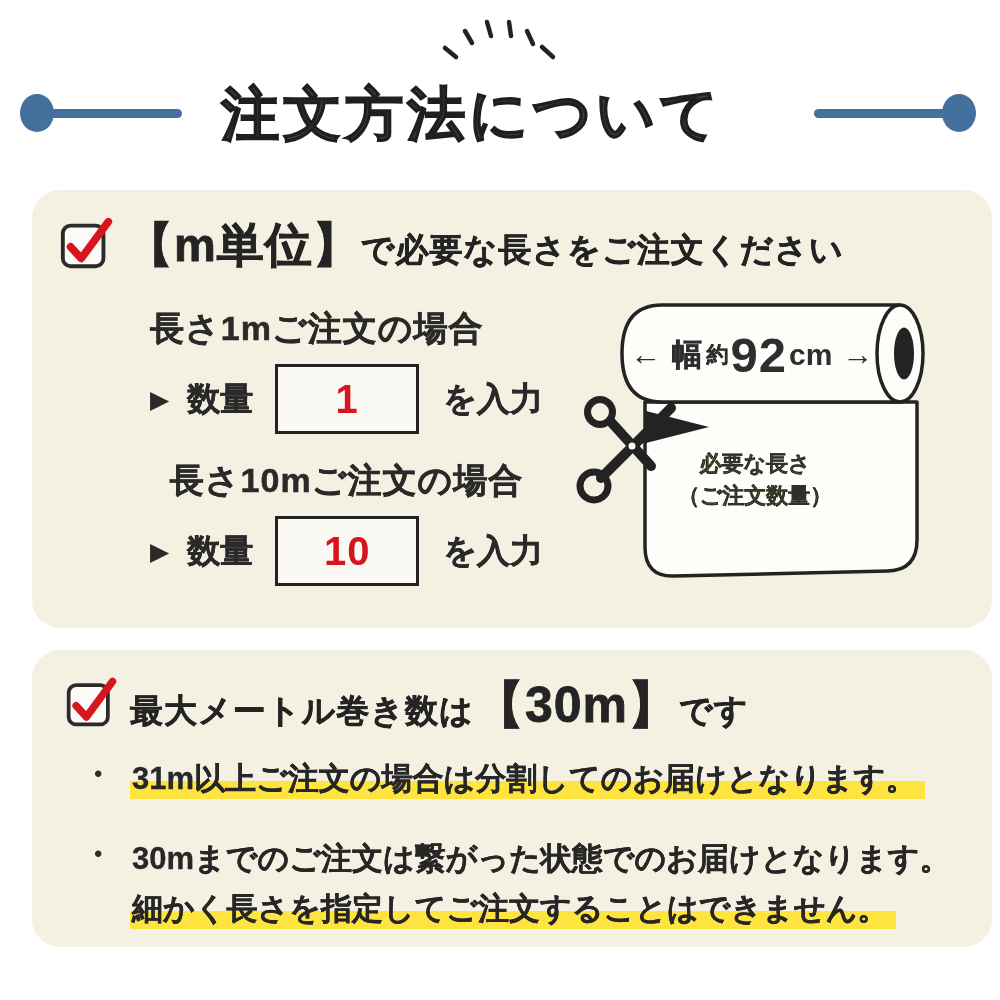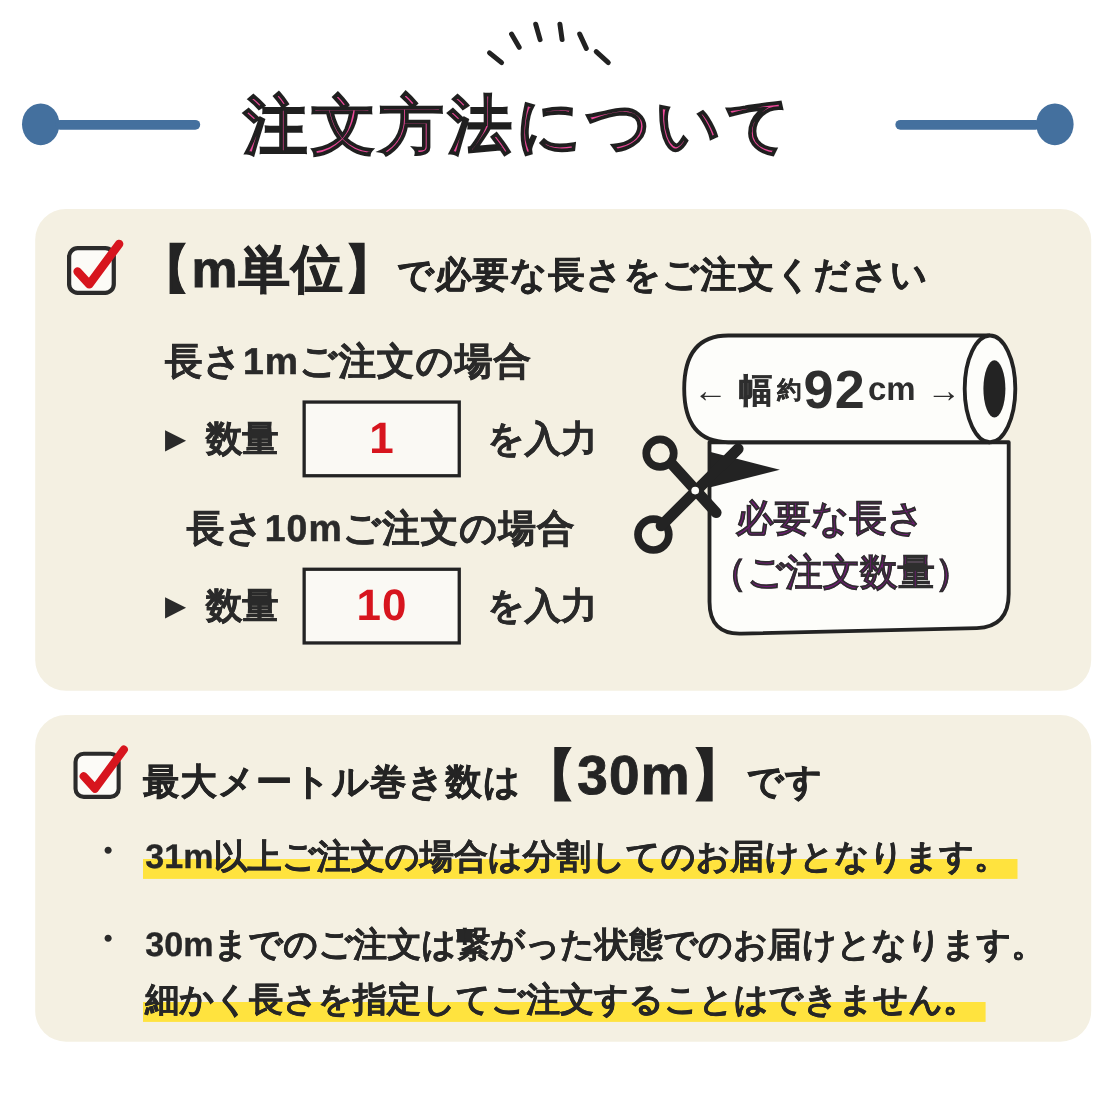--- a/index.html
+++ b/index.html
@@ -8,21 +8,21 @@
     background:#ffffff;
     font-family:"Liberation Sans","DejaVu Sans",sans-serif;
     color:#262626;
     -webkit-font-smoothing:antialiased;
   }
   
   .sparkle{position:absolute;left:420px;top:4px;width:160px;height:70px;}
   .header{position:absolute;left:0;top:70px;width:1000px;height:90px;}
   .page-title{
     position:absolute;left:0;top:6px;width:944px;text-align:center;
-    font-size:58px;font-weight:900;color:#ec4899;letter-spacing:4px;
+    font-size:58px;font-weight:900;color:#404040;letter-spacing:4px;
     -webkit-text-stroke:1.6px #1f1f1f;
   }
   .deco{position:absolute;top:24px;display:flex;align-items:center;}
   .deco-left{left:20px;}
   .deco-right{left:818px;flex-direction:row-reverse;}
   .deco-dot{width:34px;height:38px;border-radius:50%;background:#44709E;flex:none;}
   .deco-line{width:132px;height:9px;border-radius:5px;background:#44709E;flex:none;margin:0 -4px;}
   
   .panel{position:absolute;left:32px;width:960px;background:#F4F0E2;border-radius:28px;}
   .panel-order{top:190px;height:438px;}
@@ -52,21 +52,21 @@
     display:flex;align-items:center;justify-content:center;white-space:nowrap;
     color:#2e2e2e;font-weight:900;
   }
   .rw-arrow{font-size:31px;}
   .rw-text{font-size:31px;margin:0 4px 0 10px;-webkit-text-stroke:0.4px #2e2e2e;}
   .rw-approx{font-size:22px;margin-right:2px;-webkit-text-stroke:0.3px #2e2e2e;}
   .rw-value{font-size:49px;letter-spacing:1px;}
   .rw-unit{font-size:30px;margin:0 10px 0 2px;}
   .sheet-label{
     position:absolute;left:78px;top:158px;width:220px;text-align:center;
-    font-size:34px;line-height:1.44;font-weight:800;color:#701a75;
+    font-size:22px;line-height:1.44;font-weight:800;color:#4d7c0f;
     -webkit-text-stroke:0.4px #2e2e2e;white-space:nowrap;
   }
   
   .bullet{position:absolute;left:62px;display:flex;align-items:flex-start;}
   .bullet-marker{width:38px;font-size:24px;padding-top:6px;color:#2a2a2a;flex:none;}
   .bullet-lines{font-size:31px;font-weight:800;line-height:1.62;color:#272727;-webkit-text-stroke:0.3px #272727;white-space:nowrap;}
   .hl{background:linear-gradient(to bottom, rgba(0,0,0,0) 52%, #FFE33E 52%);padding:0 8px 3px 2px;margin-left:-2px;text-align:right;}
 </style>
 </head>
 <body>

